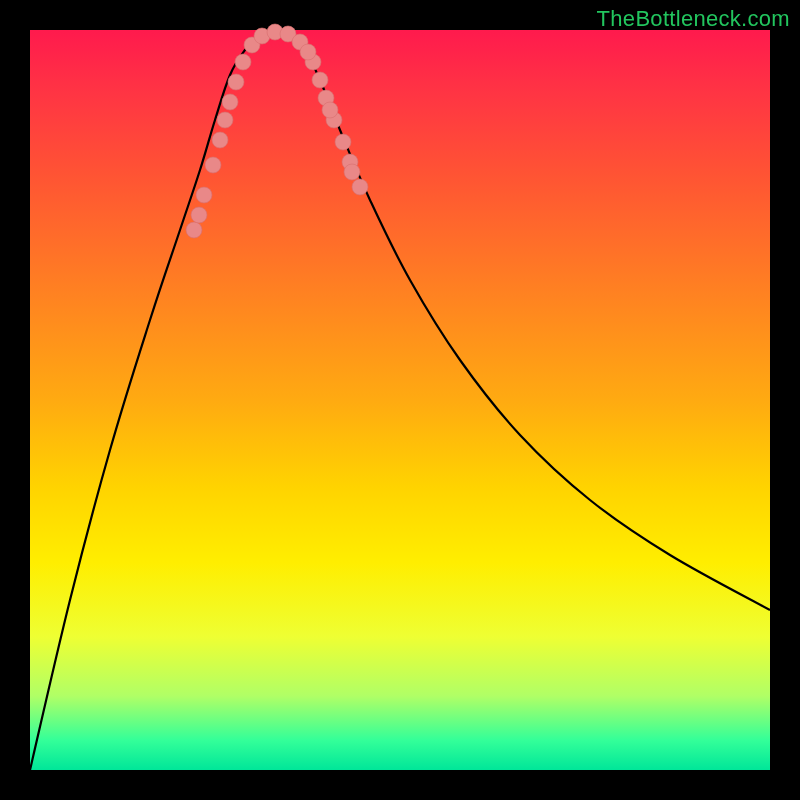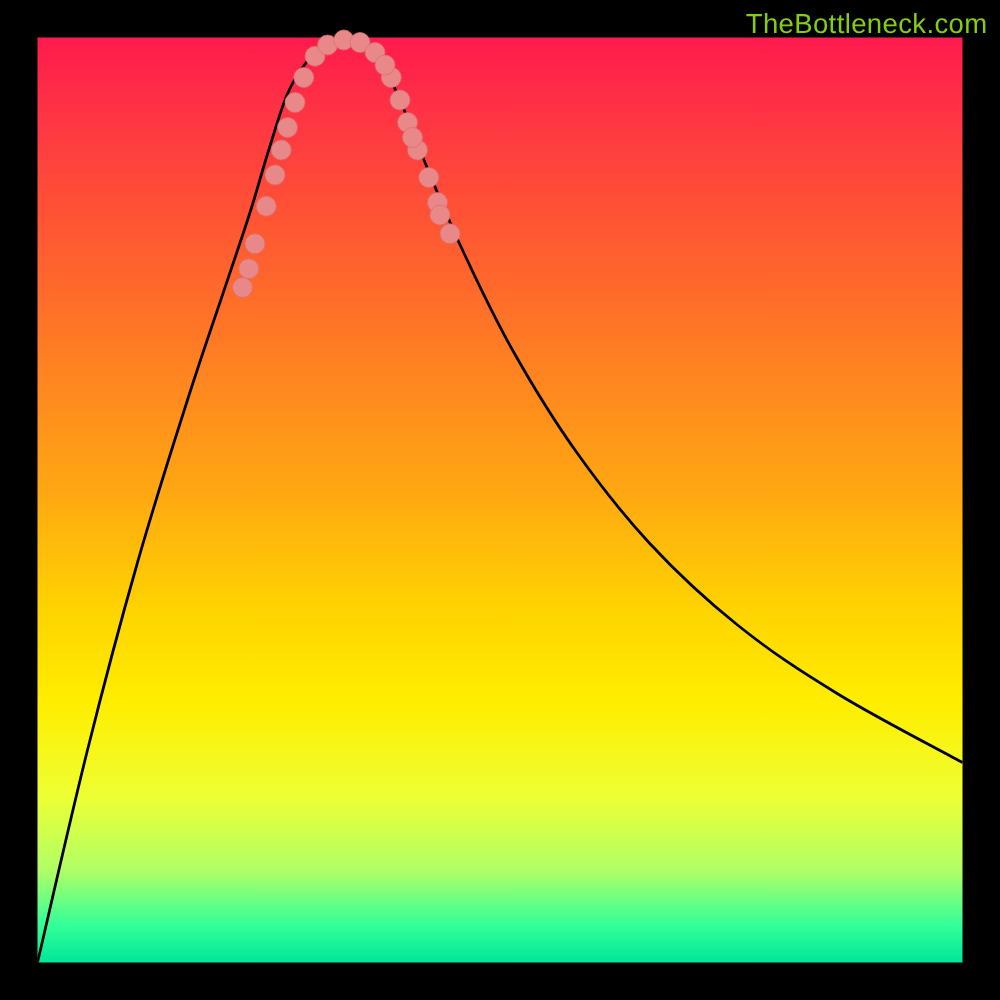--- a/index.html
+++ b/index.html
@@ -34,21 +34,21 @@
       #eeff33 82%,
       #b0ff66 90%,
       #33ff99 96%,
       #00e699 100%
     );
   }
   .watermark {
     position: absolute;
     top: 6px;
     right: 10px;
-    color: #84cc16;
+    color: #22c55e;
     font-size: 22px;
     font-weight: 500;
     letter-spacing: 0.3px;
     user-select: none;
   }
   svg.curve {
     position: absolute;
     left: 0;
     top: 0;
     width: 740px;

